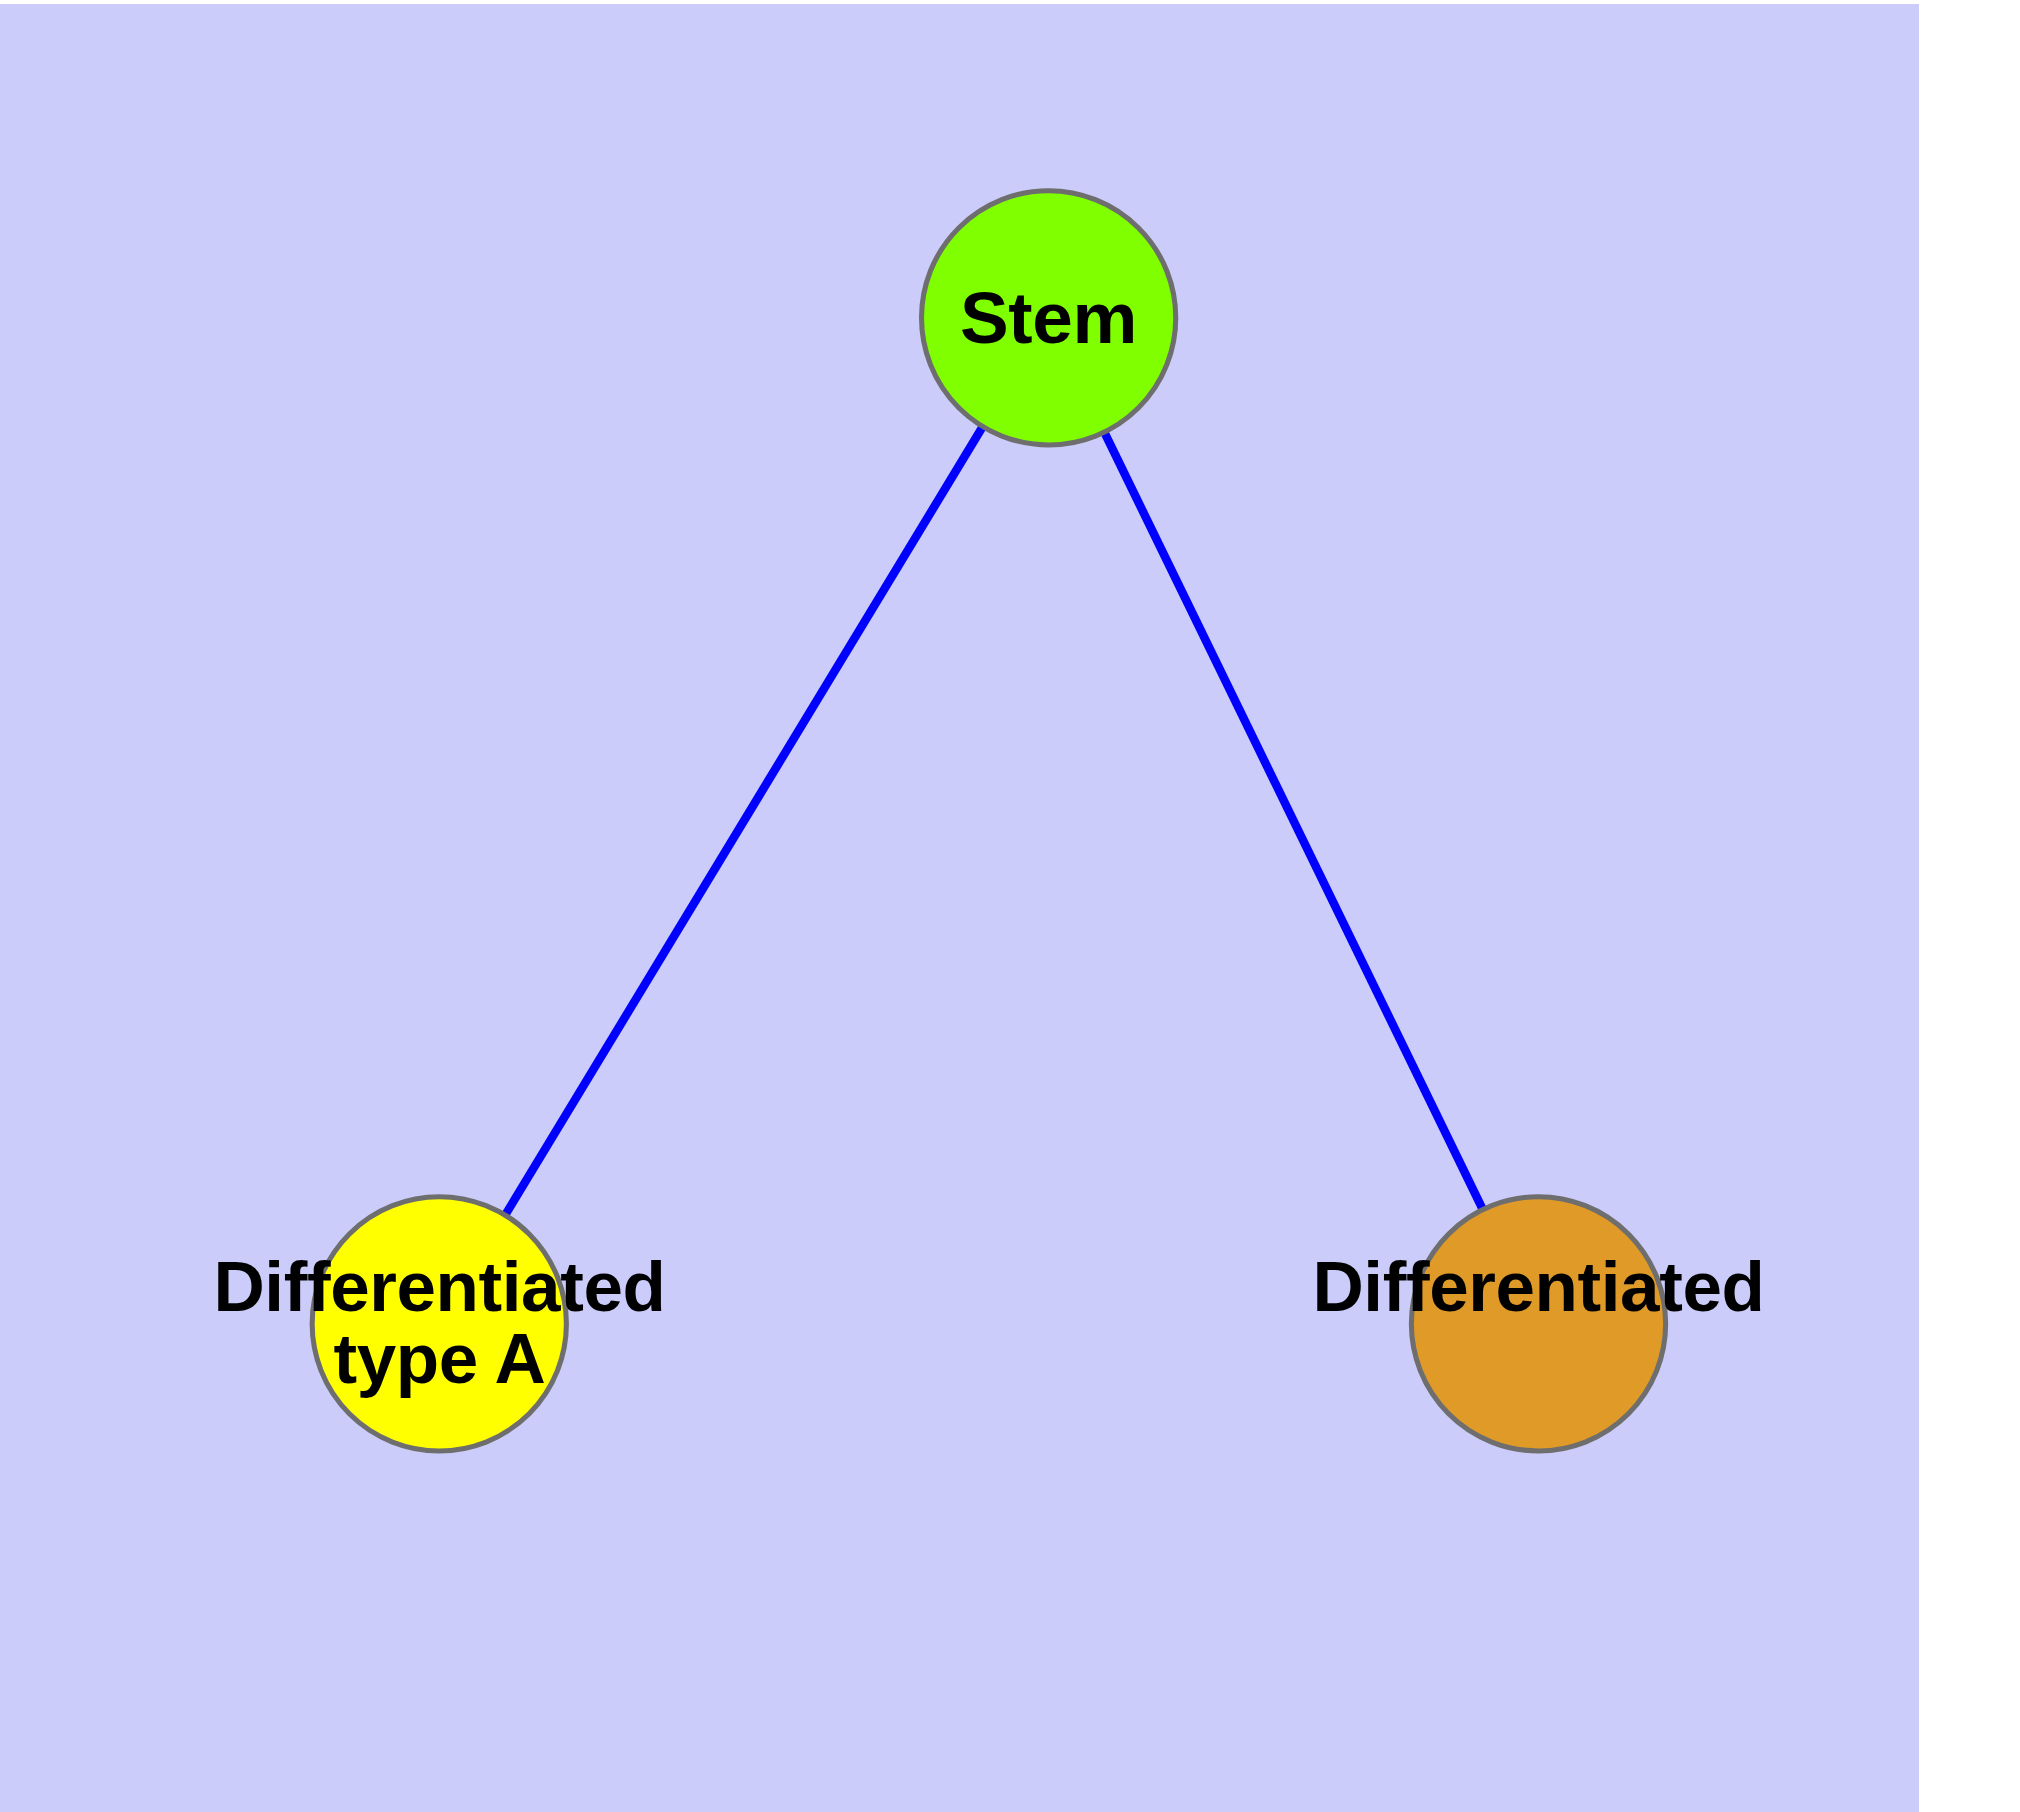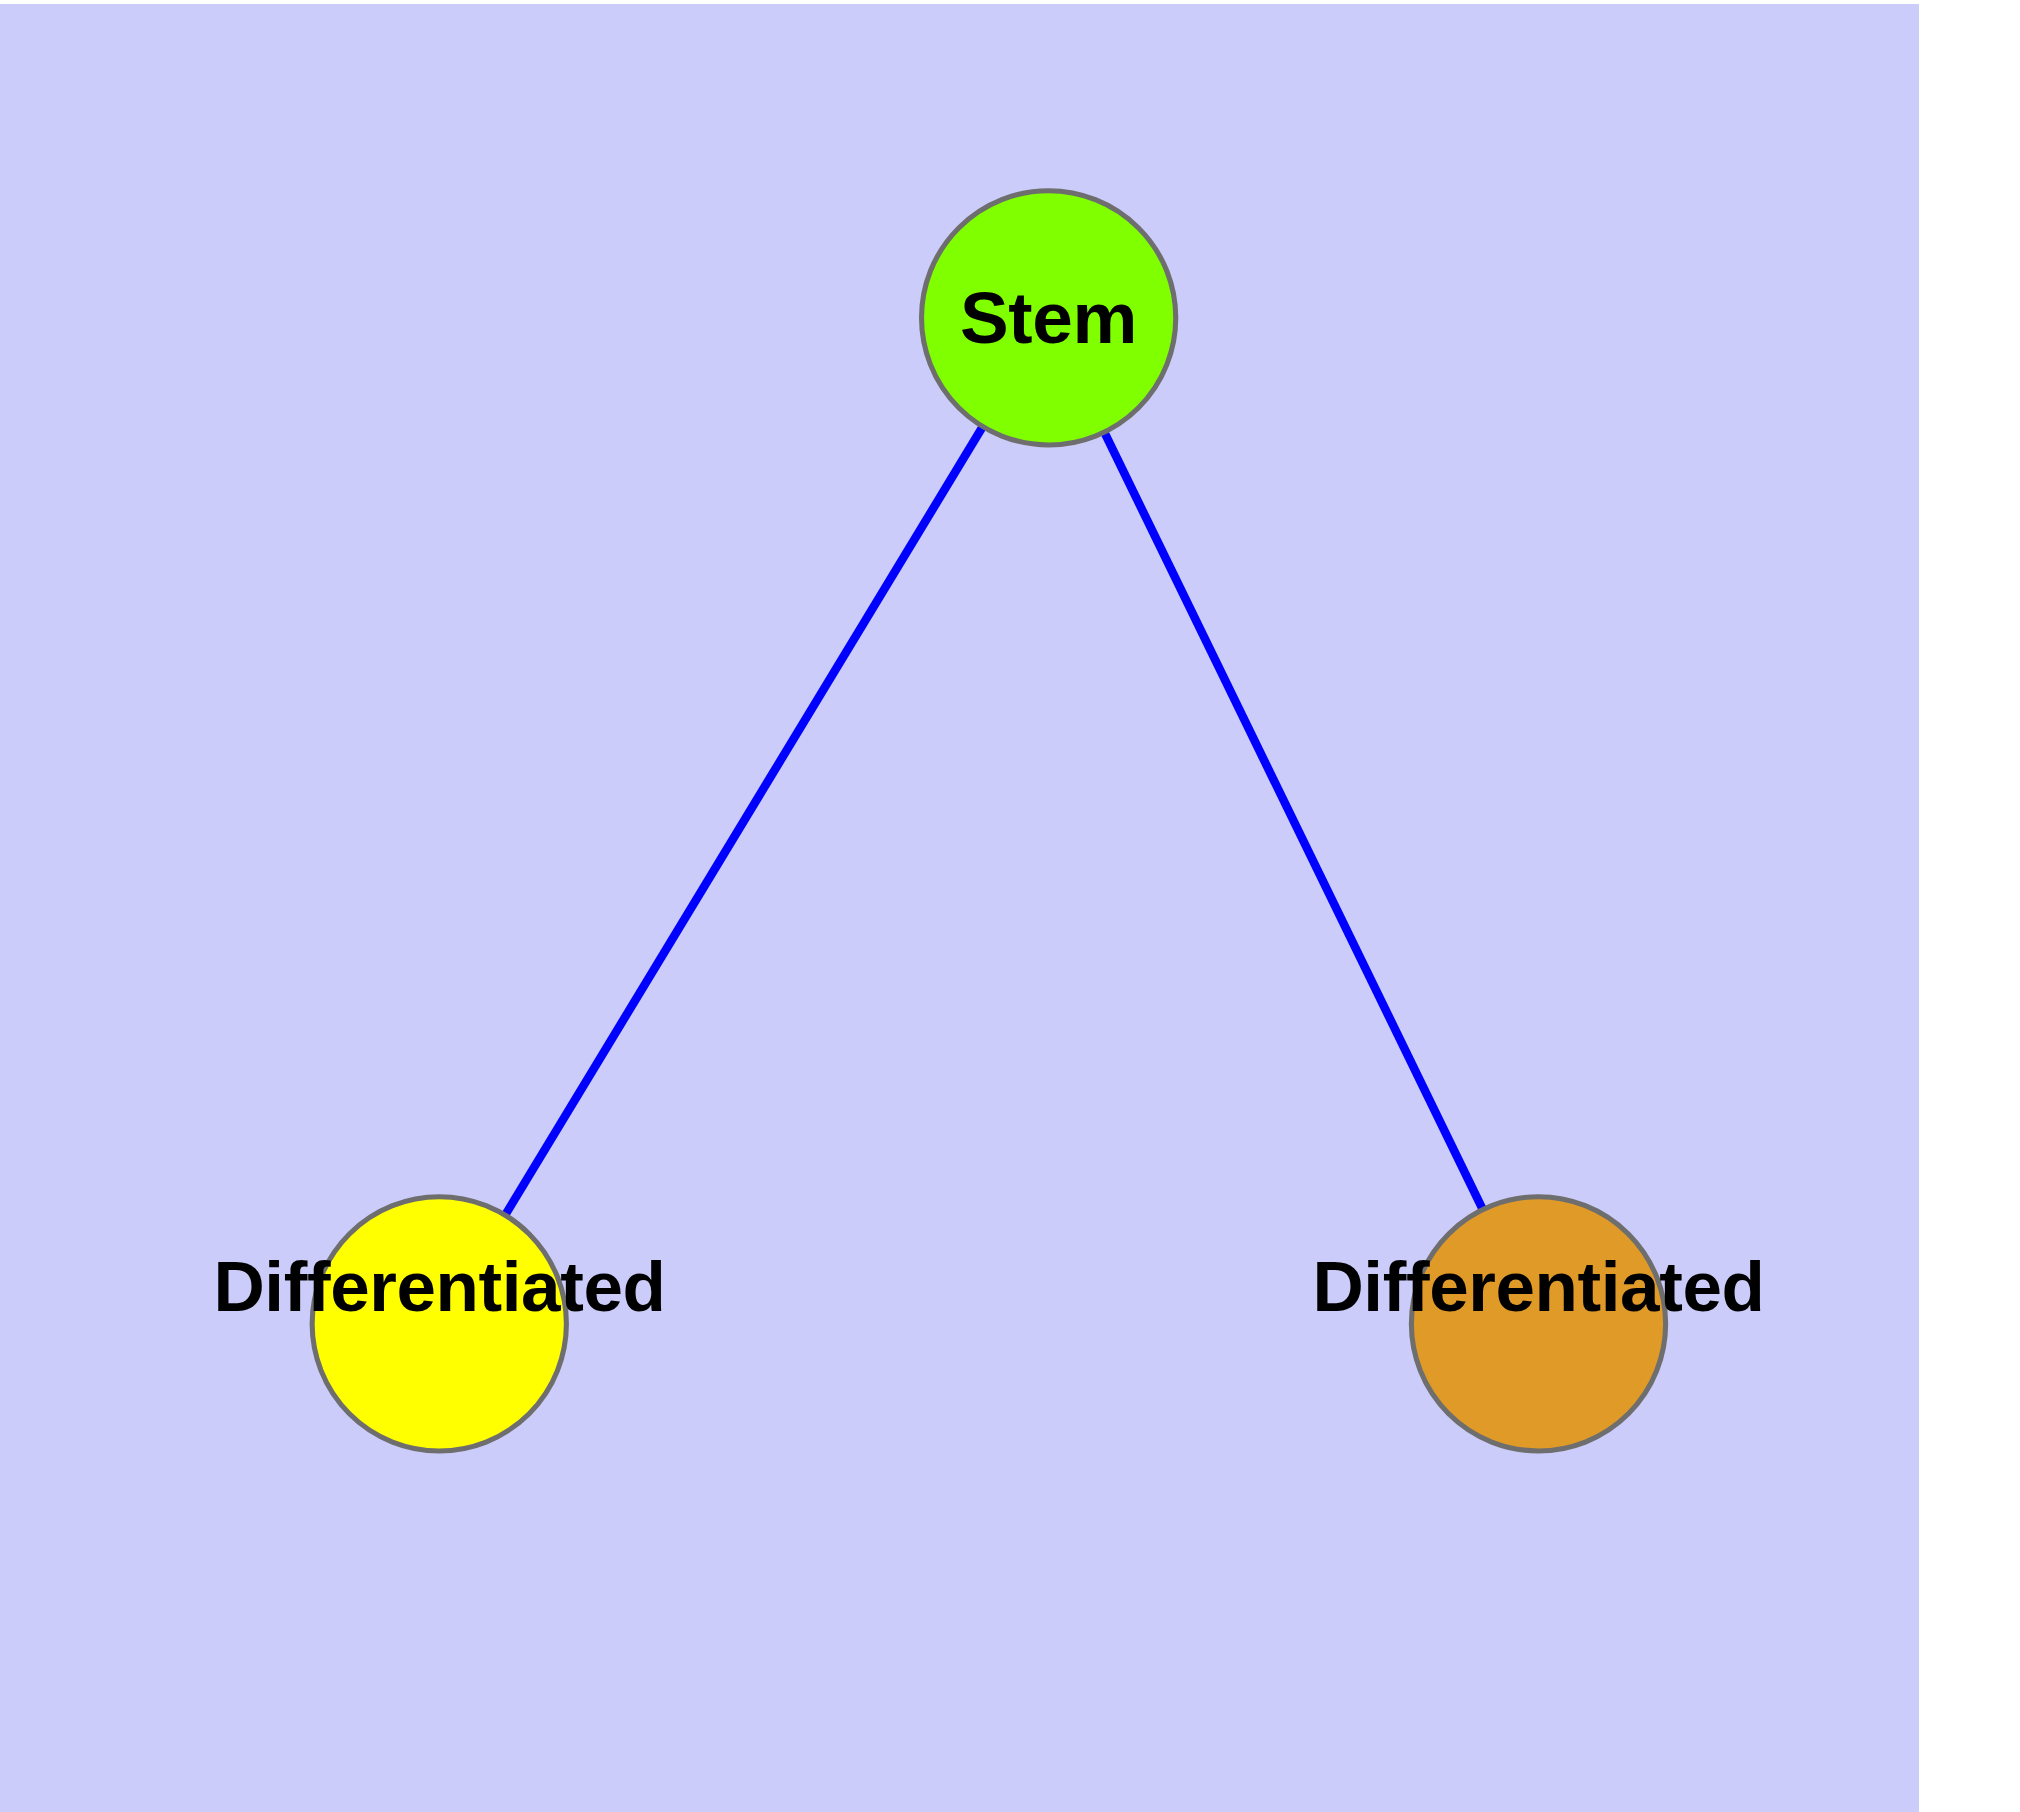--- a/index.html
+++ b/index.html
@@ -76,18 +76,18 @@
 
     <g>
         <circle cx="1237" cy="375" r="150" fill="#7fff00" stroke="#6e6e6e" stroke-width="6"></circle>
         <circle cx="518" cy="1562" r="150" fill="#ffff00" stroke="#6e6e6e" stroke-width="6"></circle>
         <circle cx="1815" cy="1562" r="150" fill="#e09a28" stroke="#6e6e6e" stroke-width="6"></circle>
       </g>
   </svg>
 
   <div class="node-label" id="label-stem" style="left: 794px; top: 281px; color: rgb(0, 0, 0);"><span>Stem</span></div>
 
-  <div class="node-label" id="label-a" style="left: 185px; top: 1251px; color: rgb(0, 0, 0);"><span>Differentiated</span><br></div>
+  <div class="node-label" id="label-a" style="left: 185px; top: 1251px; color: rgb(0, 0, 0);"><span>Differentiated</span><br><span>type A</span></div>
 
   <div class="node-label" id="label-b" style="left: 1284px; top: 1251px; color: rgb(0, 0, 0);"><span>Differentiated</span><br></div>
 
 </div>
 
 
 </body></html>

